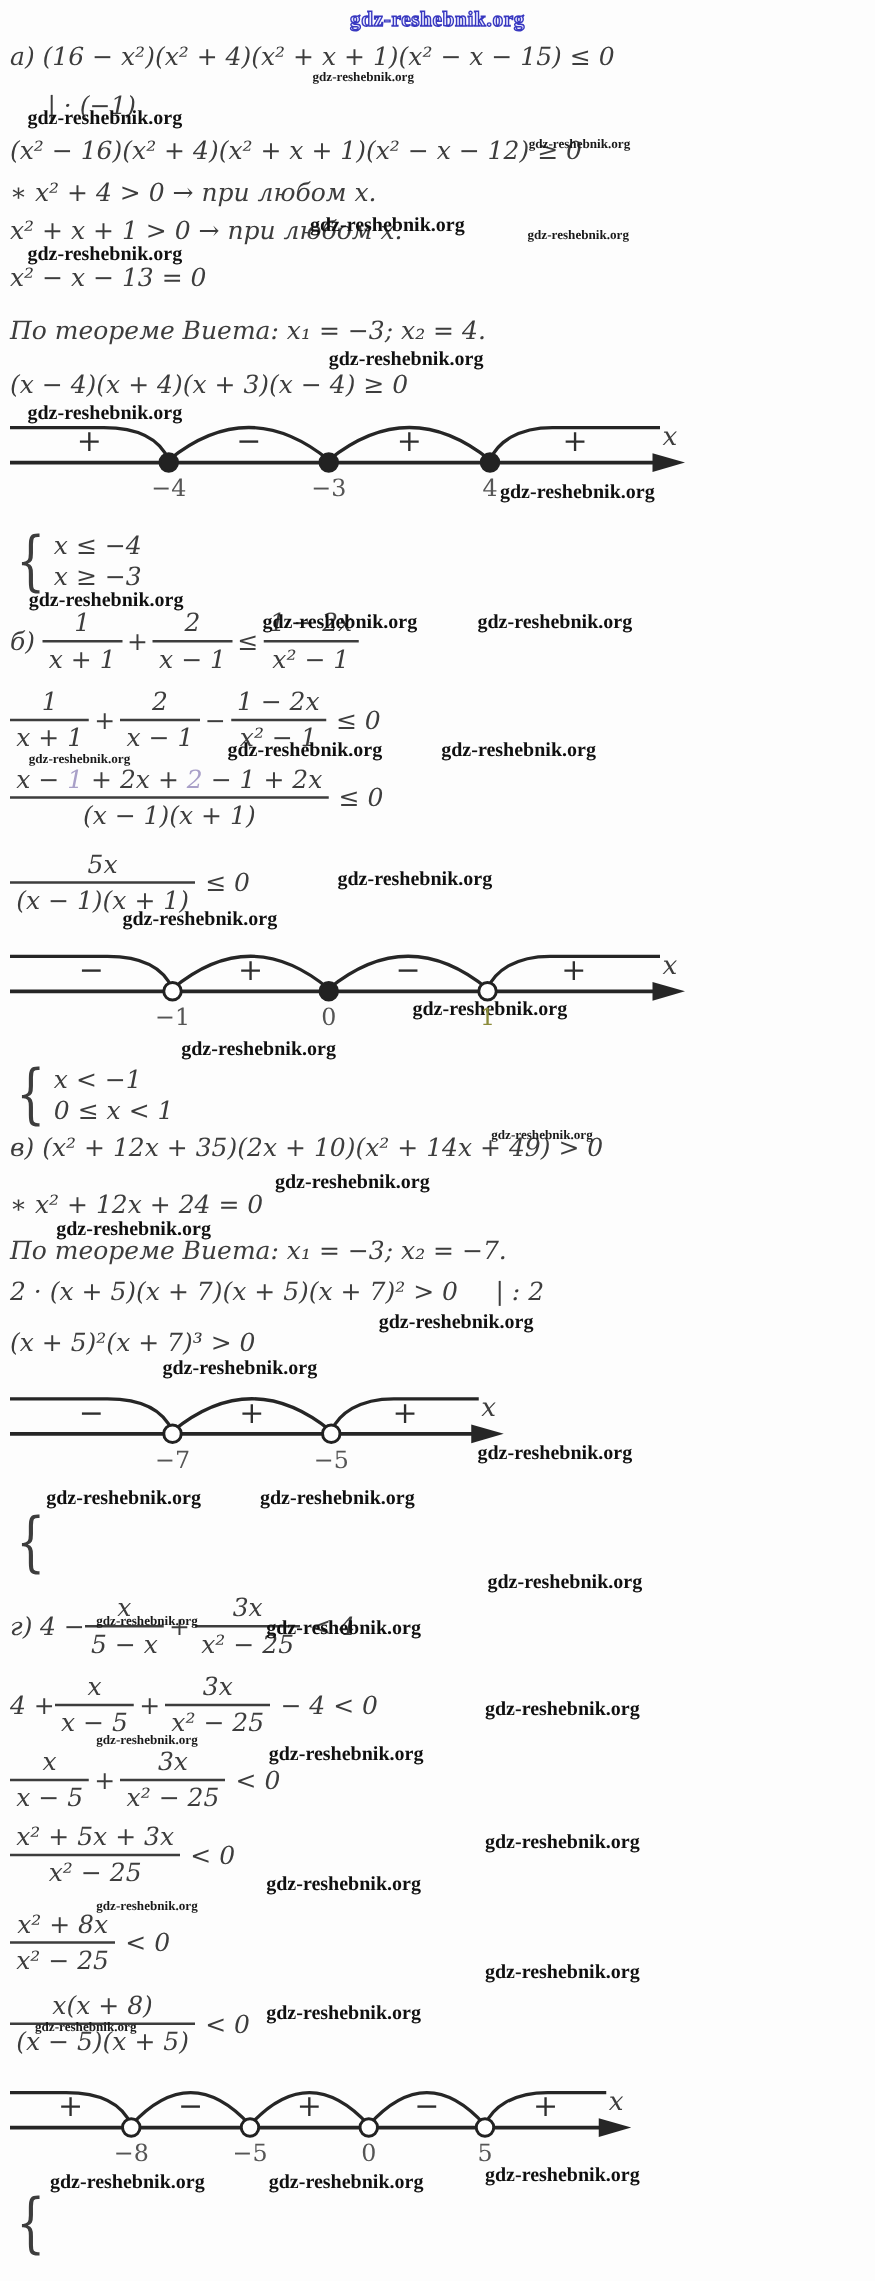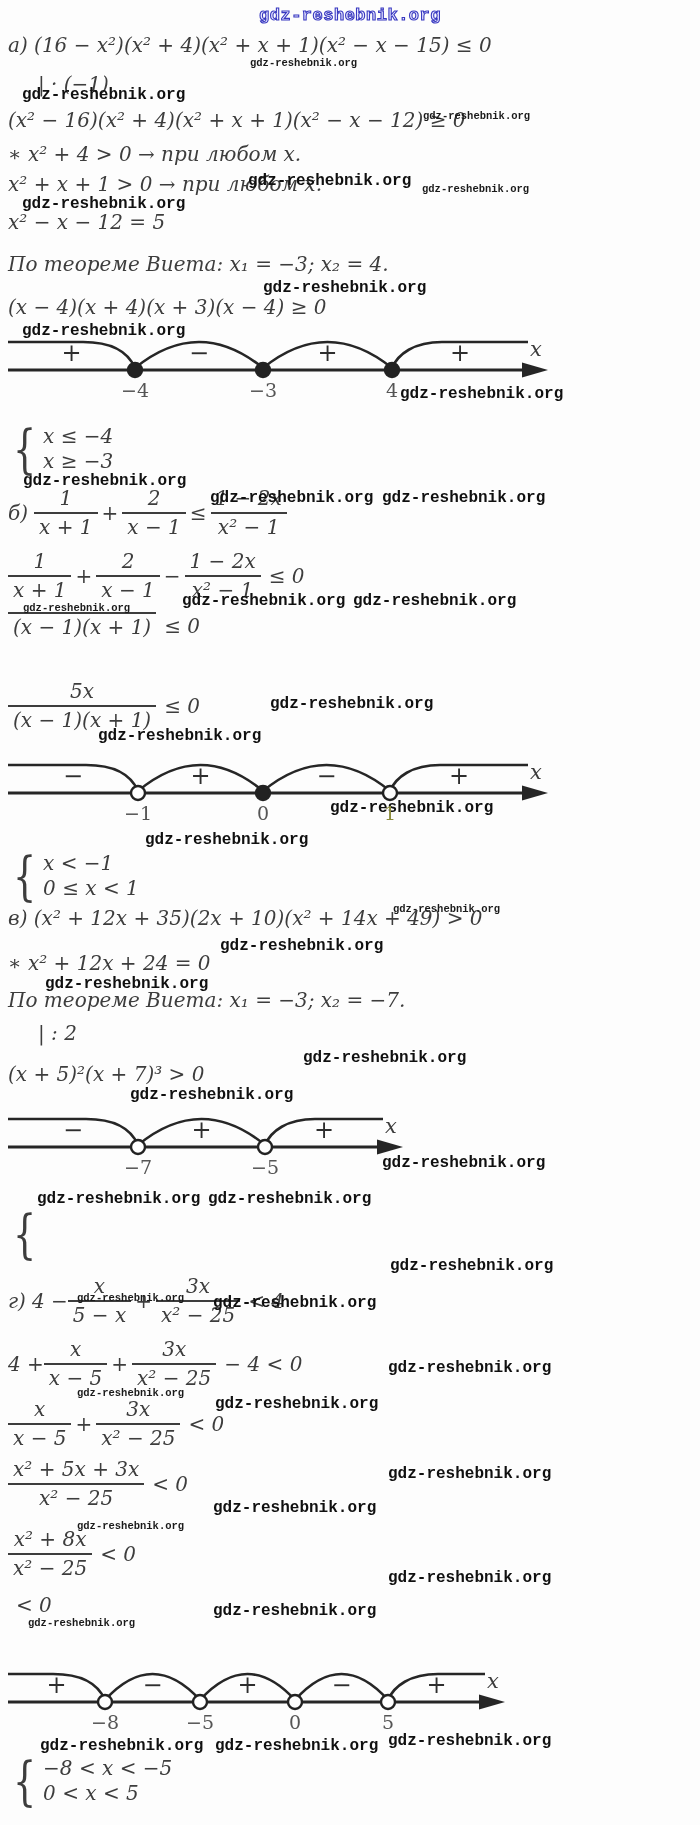--- a/index.html
+++ b/index.html
@@ -14,21 +14,21 @@
   .math .note{margin-left:30px;}
   .frac{display:inline-block;text-align:center;vertical-align:middle;line-height:1.15;}
   .frac .num{display:block;padding:0 5px 2px 5px;}
   .frac .den{display:block;border-top:2px solid #3d3d3d;padding:2px 5px 0 5px;}
   .op{margin:0 4px;}
   .rel{margin-left:8px;}
   .lilac{color:#a9a0c8;font-style:italic;}
   .system{position:absolute;left:8px;display:flex;align-items:center;color:#3d3d3d;}
   .system .brace{font-size:52px;font-weight:400;transform:scaleX(.7);line-height:.9;margin-right:2px;color:#3d3d3d;}
   .system .sys-lines{display:flex;flex-direction:column;font-style:italic;font-size:20px;line-height:1.25;}
-  .wm{position:absolute;font-family:Liberation Mono, monospace;white-space:nowrap;}
+  .wm{position:absolute;font-family:Liberation Serif, serif;white-space:nowrap;}
   .wm-b{font-weight:700;font-size:16px;color:#101010;}
   .wm-s{font-weight:600;font-size:10.5px;color:#1a1a1a;}
   .wm-blue{
     font-weight:700;font-size:17px;letter-spacing:.5px;color:#e9e9ff;
     -webkit-text-stroke:1.1px #3838c0;transform:translateX(-50%);
   }
   svg.nl{position:absolute;left:0;}
 </style>
 </head>
 <body>
@@ -42,21 +42,21 @@
 <div class="math" style="top:108px">
   <span>(x² − 16)(x² + 4)(x² + x + 1)(x² − x − 12) ≥ 0</span>
 </div>
 <div class="math" style="top:142px">
   <span>∗ x² + 4 &gt; 0 → при любом x.</span>
 </div>
 <div class="math" style="top:172px">
   <span>x² + x + 1 &gt; 0 → при любом x.</span>
 </div>
 <div class="math" style="top:210px">
-  <span>x² − x − 12 = 5</span>
+  <span>x² − x − 13 = 0</span>
 </div>
 <div class="math" style="top:252px">
   <span>По теореме Виета:  x₁ = −3;   x₂ = 4.</span>
 </div>
 <div class="math" style="top:295px">
   <span>(x − 4)(x + 4)(x + 3)(x − 4) ≥ 0</span>
 </div>
 
 <div class="system" style="top:424px">
   <span class="brace">{</span>
@@ -97,20 +97,21 @@
   <span class="op">−</span>
   <span class="frac">
     <span class="num">1 − 2x</span>
     <span class="den">x² − 1</span>
   </span>
   <span class="rel">≤ 0</span>
 </div>
 
 <div class="math" style="top:612px">
   <span class="frac">
+    <span class="num"><span>x − </span><span class="lilac">1</span><span> + 2x + </span><span class="lilac">2</span><span> − 1 + 2x</span></span>
     <span class="den">(x − 1)(x + 1)</span>
   </span>
   <span class="rel">≤ 0</span>
 </div>
 
 <div class="math" style="top:680px">
   <span class="frac">
     <span class="num">5x</span>
     <span class="den">(x − 1)(x + 1)</span>
   </span>
@@ -128,20 +129,21 @@
 <div class="math" style="top:906px">
   <span>в) (x² + 12x + 35)(2x + 10)(x² + 14x + 49) &gt; 0</span>
 </div>
 <div class="math" style="top:951px">
   <span>∗ x² + 12x + 24 = 0</span>
 </div>
 <div class="math" style="top:988px">
   <span>По теореме Виета:  x₁ = −3;  x₂ = −7.</span>
 </div>
 <div class="math" style="top:1021px">
+  <span>2 · (x + 5)(x + 7)(x + 5)(x + 7)² &gt; 0</span>
   <span class="note">| : 2</span>
 </div>
 <div class="math" style="top:1062px">
   <span>(x + 5)²(x + 7)³ &gt; 0</span>
 </div>
 
 <div class="system" style="top:1211px">
   <span class="brace">{</span>
 </div>
 
@@ -197,29 +199,29 @@
 
 <div class="math" style="top:1528px">
   <span class="frac">
     <span class="num">x² + 8x</span>
     <span class="den">x² − 25</span>
   </span>
   <span class="rel">&lt; 0</span>
 </div>
 
 <div class="math" style="top:1593px">
+  <span class="frac">
+    <span class="num">x(x + 8)</span>
+    <span class="den">(x − 5)(x + 5)</span>
+  </span>
   <span class="rel">&lt; 0</span>
 </div>
 
 <div class="system" style="top:1756px">
   <span class="brace">{</span>
-  <span class="sys-lines">
-    <span>−8 &lt; x &lt; −5</span>
-    <span>0 &lt; x &lt; 5</span>
-  </span>
 </div>
 
 <span class="wm wm-blue" style="left: 350px; top: 6px;">gdz-reshebnik.org</span>
 <span class="wm wm-s" style="left: 250px; top: 57px;">gdz-reshebnik.org</span>
 <span class="wm wm-b" style="left: 22px; top: 86px;">gdz-reshebnik.org</span>
 <span class="wm wm-s" style="left: 423px; top: 110px;">gdz-reshebnik.org</span>
 <span class="wm wm-b" style="left: 248px; top: 172px;">gdz-reshebnik.org</span>
 <span class="wm wm-s" style="left: 422px; top: 183px;">gdz-reshebnik.org</span>
 <span class="wm wm-b" style="left: 22px; top: 195px;">gdz-reshebnik.org</span>
 <span class="wm wm-b" style="left: 263px; top: 279px;">gdz-reshebnik.org</span>

